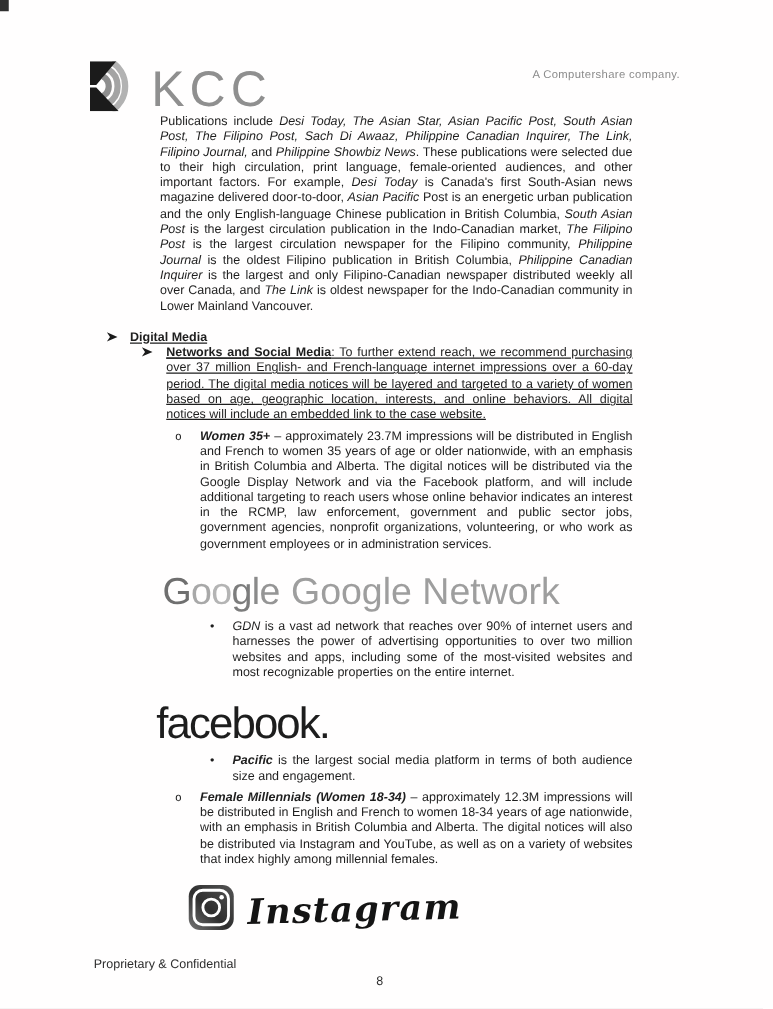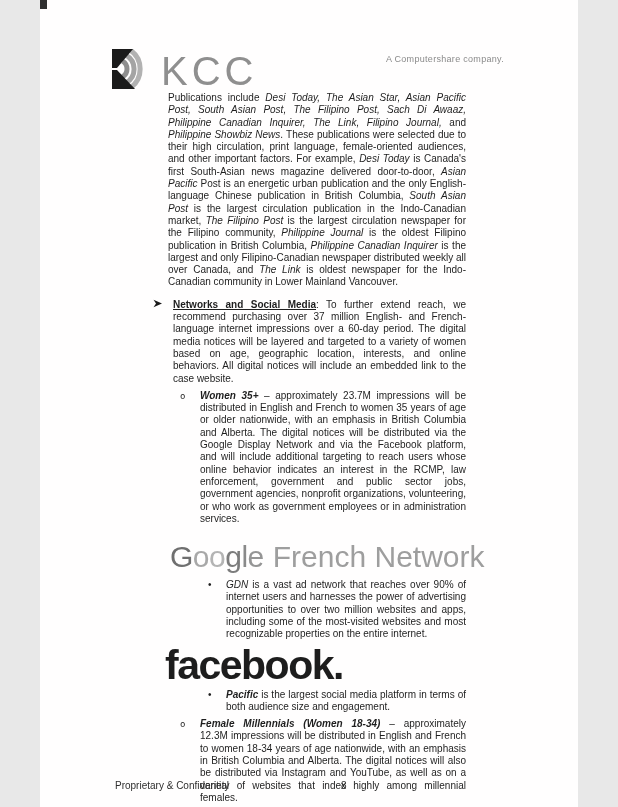--- a/index.html
+++ b/index.html
@@ -1,51 +1,51 @@
 <!DOCTYPE html>
 <html><head>
 <meta charset="utf-8">
 <style>
   html,body{margin:0;padding:0;background:#e8e8e8;}
-  .page{position:relative;width:538px;height:807px;background:#fffefe;margin:0 auto;
+  .page{position:relative;width:618px;height:807px;background:#fffefe;margin:0 auto;
         font-family:"Liberation Sans",sans-serif;color:#1e1e1e;overflow:hidden;}
   .corner-mark{position:absolute;top:0;left:0;width:7px;height:9px;background:#303030;}
 
   
   .kcc{position:absolute;top:49px;left:72px;display:flex;align-items:center;}
   .kcc-text{font-size:40px;line-height:40px;color:#8f8f8f;letter-spacing:4px;margin-left:9px;}
   .ricepoint{position:absolute;top:51px;right:72px;text-align:right;}
   .ricepoint-name{font-size:25px;line-height:25px;color:#6e6e6e;letter-spacing:3.5px;}
   .ricepoint-tag{font-size:9px;color:#8a8a8a;margin-top:3px;padding-right:2px;letter-spacing:0.3px;}
 
   
   .doc{position:absolute;top:92px;left:0;right:0;font-size:10px;line-height:12.3px;}
   .p-intro{margin:0 112px 0 128px;text-align:justify;}
   .li{position:relative;margin-right:112px;text-align:justify;}
   .li .marker{position:absolute;left:0;top:0;}
   .l1{margin-left:85px;margin-top:13px;}  .l1 .txt{margin-left:19px;}
-  .l2{margin-left:113px;margin-top:10px;} .l2 .txt{margin-left:20px;}
+  .l2{margin-left:113px;text-decoration:underline;} .l2 .txt{margin-left:20px;}
   .l3{margin-left:140px;margin-top:5px;}  .l3 .txt{margin-left:20px;}
   .l4{margin-left:168px;margin-top:6px;}  .l4 .txt{margin-left:18px;}
   .m-circle{font-family:"DejaVu Sans Mono",monospace;font-size:9px;top:1px;}
   .m-dot{font-size:10px;}
   .arrow-svg{position:absolute;left:0;top:2px;}
 
   
   .google-logo{margin:16px 0 0 130px;font-size:30px;line-height:32px;white-space:nowrap;}
   .google-word{letter-spacing:-0.5px;}
   .google-suffix{color:#9e9e9e;margin-left:9px;letter-spacing:0;}
-  .fb-logo{margin:6px 0 0 125px;font-size:41px;line-height:36px;font-weight:bold;
+  .fb-logo{margin:16px 0 0 125px;font-size:35px;line-height:36px;font-weight:normal;
            letter-spacing:-1.5px;color:#1d1d1d;}
   .ig{margin:12px 0 0 150px;display:flex;align-items:center;height:44px;}
   .ig-text{font-family:"DejaVu Serif",serif;font-style:italic;font-weight:bold;font-size:28px;
            margin-left:10px;color:#141414;letter-spacing:1px;transform:rotate(-1.5deg);}
 
   
-  .footer-left{position:absolute;left:75px;bottom:16px;font-size:10px;color:#2e2e2e;}
+  .footer-left{position:absolute;left:75px;bottom:30px;font-size:10px;color:#2e2e2e;}
   .footer-page{position:absolute;left:301px;bottom:16px;font-size:10px;color:#2e2e2e;}
 </style>
 </head>
 <body>
 
 <div class="page">
   <div class="corner-mark"></div>
 
   <div class="kcc">
     <span>
@@ -61,37 +61,45 @@
   </div>
 
   <div class="ricepoint">
     <div class="ricepoint-tag">A Computershare company.</div>
   </div>
 
   <div class="doc">
 
     <div class="p-intro"><span>Publications include </span><span style="font-style: italic;">Desi Today, The Asian Star, Asian Pacific Post, South Asian Post, The Filipino Post, Sach Di Awaaz, Philippine Canadian Inquirer, The Link, Filipino Journal,</span><span> and </span><span style="font-style: italic;">Philippine Showbiz News</span><span>. These publications were selected due to their high circulation, print language, female-oriented audiences, and other important factors. For example, </span><span style="font-style: italic;">Desi Today</span><span> is Canada's first South-Asian news magazine delivered door-to-door, </span><span style="font-style: italic;">Asian Pacific</span><span> Post is an energetic urban publication and the only English-language Chinese publication in British Columbia, </span><span style="font-style: italic;">South Asian Post</span><span> is the largest circulation publication in the Indo-Canadian market, </span><span style="font-style: italic;">The Filipino Post</span><span> is the largest circulation newspaper for the Filipino community, </span><span style="font-style: italic;">Philippine Journal</span><span> is the oldest Filipino publication in British Columbia, </span><span style="font-style: italic;">Philippine Canadian Inquirer</span><span> is the largest and only Filipino-Canadian newspaper distributed weekly all over Canada, and </span><span style="font-style: italic;">The Link</span><span> is oldest newspaper for the Indo-Canadian community in Lower Mainland Vancouver.</span></div>
 
+    <div class="li l1">
+      <span class="marker arrow-svg">
+        <svg width="10" height="9" viewBox="0 0 10 9">
+            <path d="M0.5,0.8 L9,4.5 L0.5,8.2 L3,4.5 Z" fill="#1a1a1a"></path>
+          </svg>
+      </span>
+      <div class="txt"><span style="font-weight: bold; text-decoration: underline;">Digital Media</span></div>
+    </div>
 
     <div class="li l2">
       <span class="marker arrow-svg">
         <svg width="10" height="9" viewBox="0 0 10 9">
             <path d="M0.5,0.8 L9,4.5 L0.5,8.2 L3,4.5 Z" fill="#1a1a1a"></path>
           </svg>
       </span>
       <div class="txt"><span style="font-weight: bold; text-decoration: underline;">Networks and Social Media</span><span>: To further extend reach, we recommend purchasing over 37 million English- and French-language internet impressions over a 60-day period. The digital media notices will be layered and targeted to a variety of women based on age, geographic location, interests, and online behaviors. All digital notices will include an embedded link to the case website.</span></div>
     </div>
 
     <div class="li l3">
       <span class="marker m-circle">o</span>
       <div class="txt"><span style="font-style: italic; font-weight: bold;">Women 35+</span><span> – approximately 23.7M impressions will be distributed in English and French to women 35 years of age or older nationwide, with an emphasis in British Columbia and Alberta. The digital notices will be distributed via the Google Display Network and via the Facebook platform, and will include additional targeting to reach users whose online behavior indicates an interest in the RCMP, law enforcement, government and public sector jobs, government agencies, nonprofit organizations, volunteering, or who work as government employees or in administration services.</span></div>
     </div>
 
     <div class="google-logo">
-      <span class="google-word"><span style="color: rgb(111, 111, 111);">G</span><span style="color: rgb(168, 168, 168);">o</span><span style="color: rgb(180, 180, 180);">o</span><span style="color: rgb(124, 124, 124);">g</span><span style="color: rgb(138, 138, 138);">l</span><span style="color: rgb(149, 149, 149);">e</span></span><span class="google-suffix">French Network</span>
+      <span class="google-word"><span style="color: rgb(111, 111, 111);">G</span><span style="color: rgb(168, 168, 168);">o</span><span style="color: rgb(180, 180, 180);">o</span><span style="color: rgb(124, 124, 124);">g</span><span style="color: rgb(138, 138, 138);">l</span><span style="color: rgb(149, 149, 149);">e</span></span><span class="google-suffix">Google Network</span>
     </div>
 
     <div class="li l4">
       <span class="marker m-dot">•</span>
       <div class="txt"><span style="font-style: italic; font-weight: normal;">GDN</span><span> is a vast ad network that reaches over 90% of internet users and harnesses the power of advertising opportunities to over two million websites and apps, including some of the most-visited websites and most recognizable properties on the entire internet.</span></div>
     </div>
 
     <div class="fb-logo">facebook.</div>
 
     <div class="li l4">

